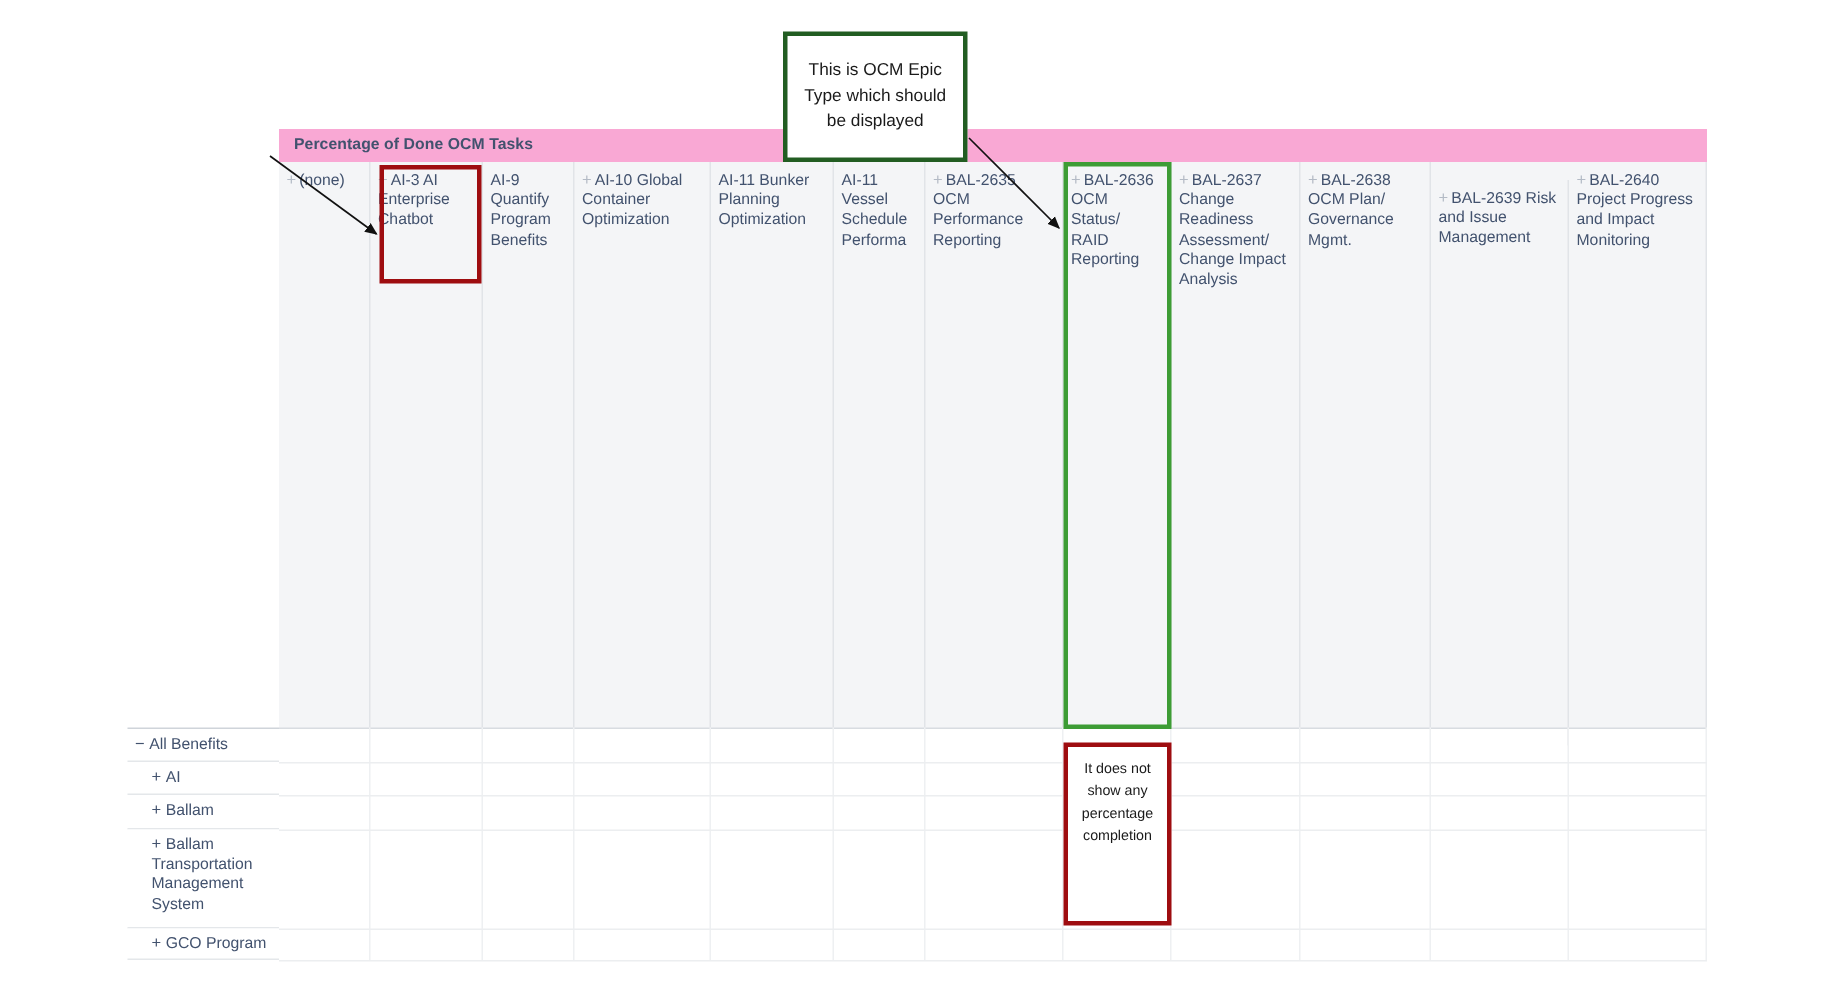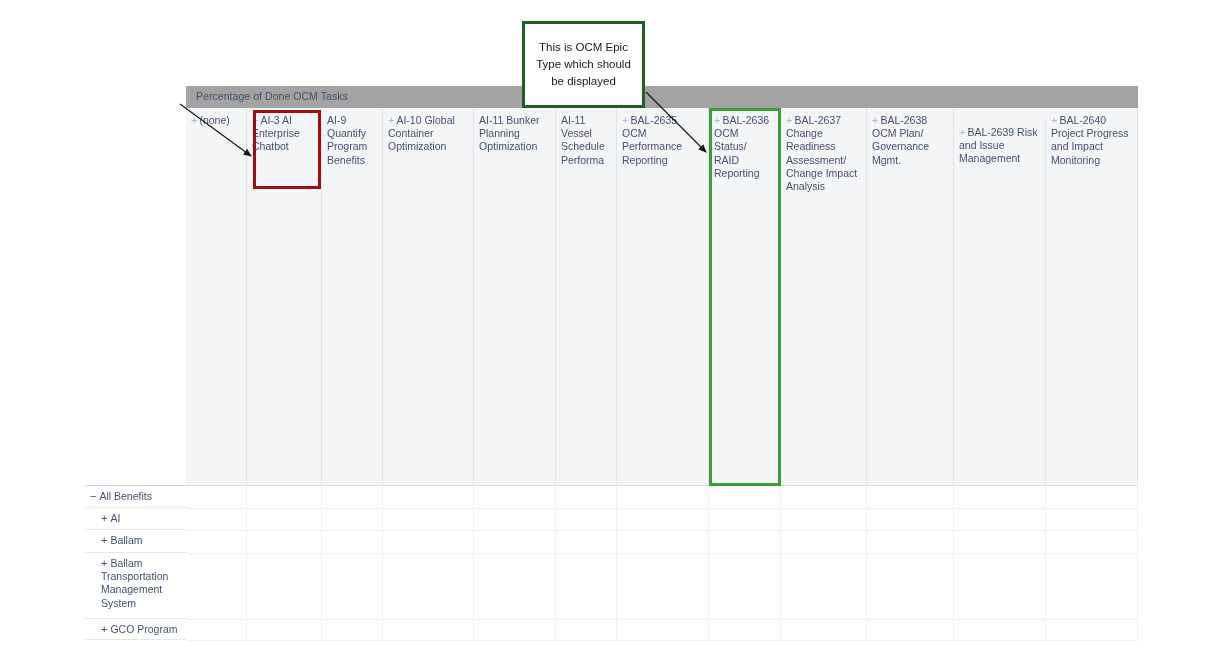--- a/index.html
+++ b/index.html
@@ -30,22 +30,23 @@
     top: 86px;
     width: 1032px;
     height: 554px;
   }
 
   .board-title-bar {
     position: absolute;
     left: 0; top: 0;
     width: 952px;
     height: 22px;
-    background: #a3a3a3;
+    background: #f9a8d4;
     border-bottom: 4px solid #0c4a6e;
+    font-weight: bold;
   }
   .board-title {
     position: absolute;
     left: 10px;
     top: 4px;
     font-size: 10.5px;
     color: #42526e;
     letter-spacing: .05px;
     white-space: nowrap;
   }
@@ -311,14 +312,17 @@
     </defs>
     <line x1="180" y1="104" x2="251" y2="156" stroke="#111111" stroke-width="1.1" marker-end="url(#ah)"></line>
     <line x1="646" y1="92" x2="706" y2="152" stroke="#111111" stroke-width="1.1" marker-end="url(#ah)"></line>
   </svg>
 
 
   <div class="annot annot-green-t">
     <div class="annot-text">This is OCM Epic Type which should be displayed</div>
   </div>
 
+  <div class="annot annot-red-bottom">
+    <div class="annot-text">It does not show any percentage completion</div>
+  </div>
 
 </div>
 
 </body></html>

